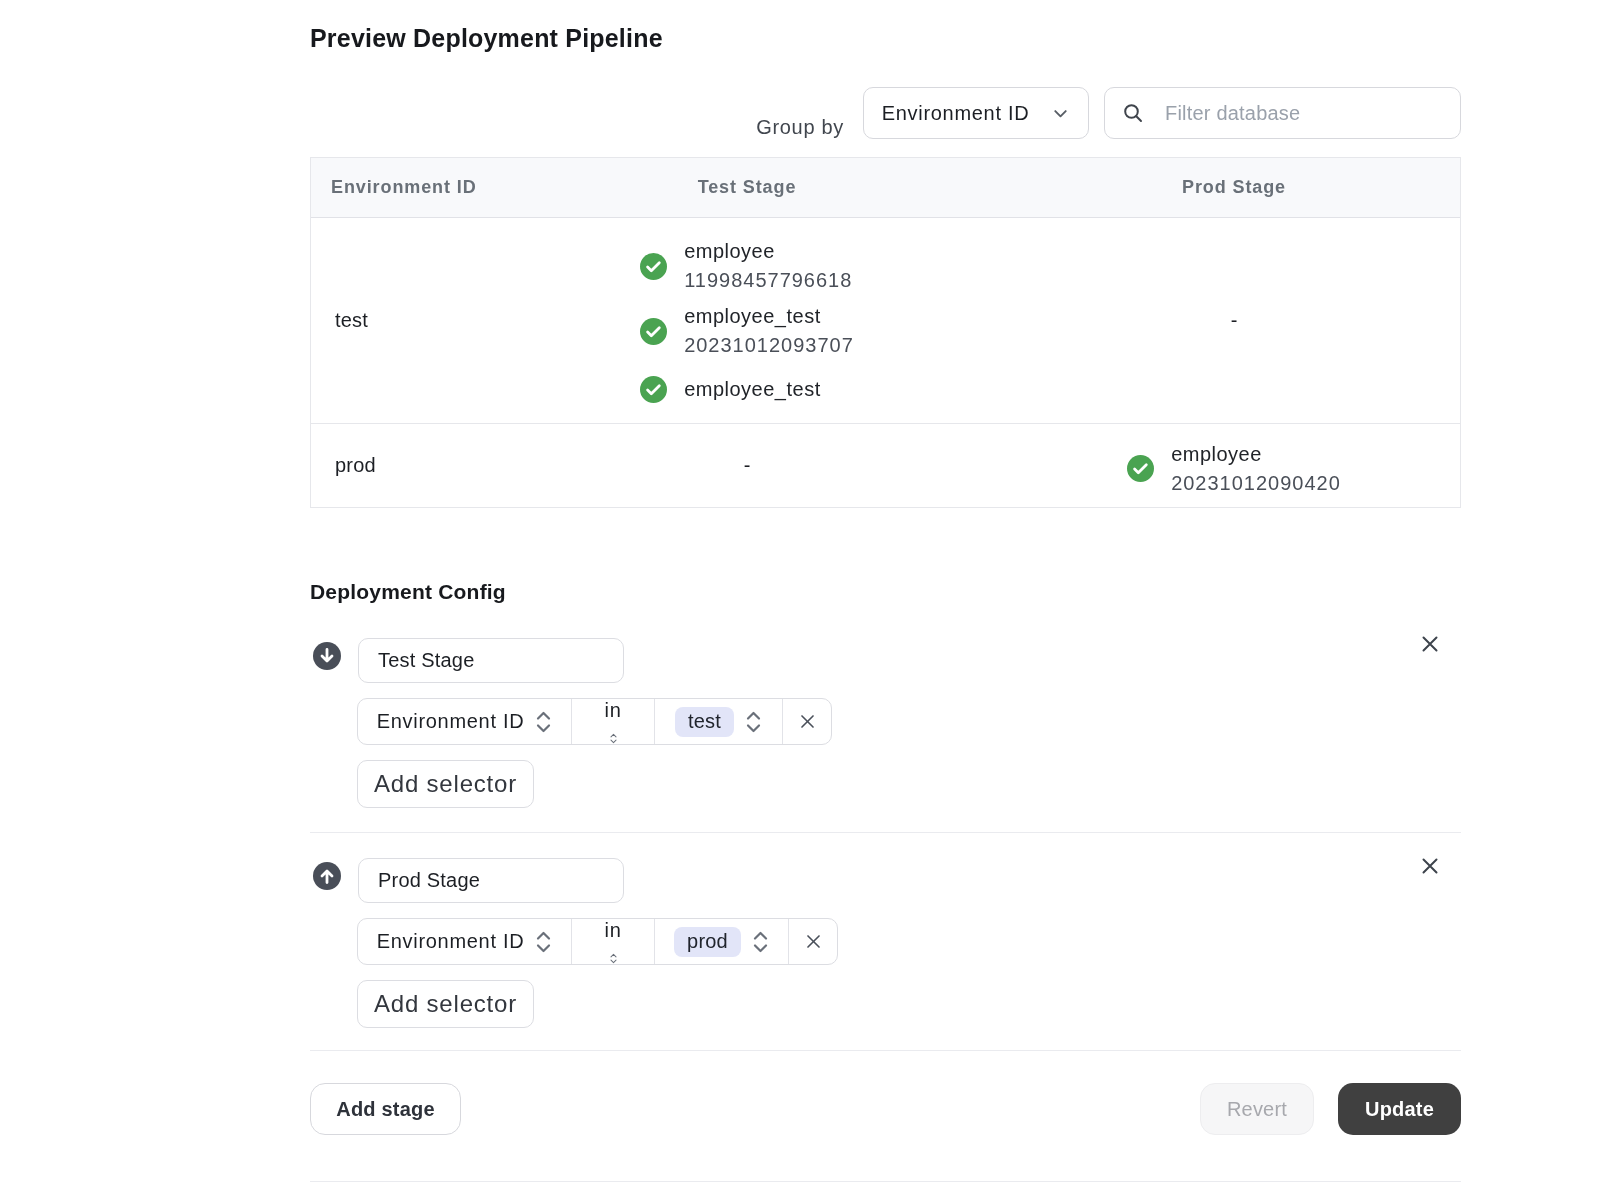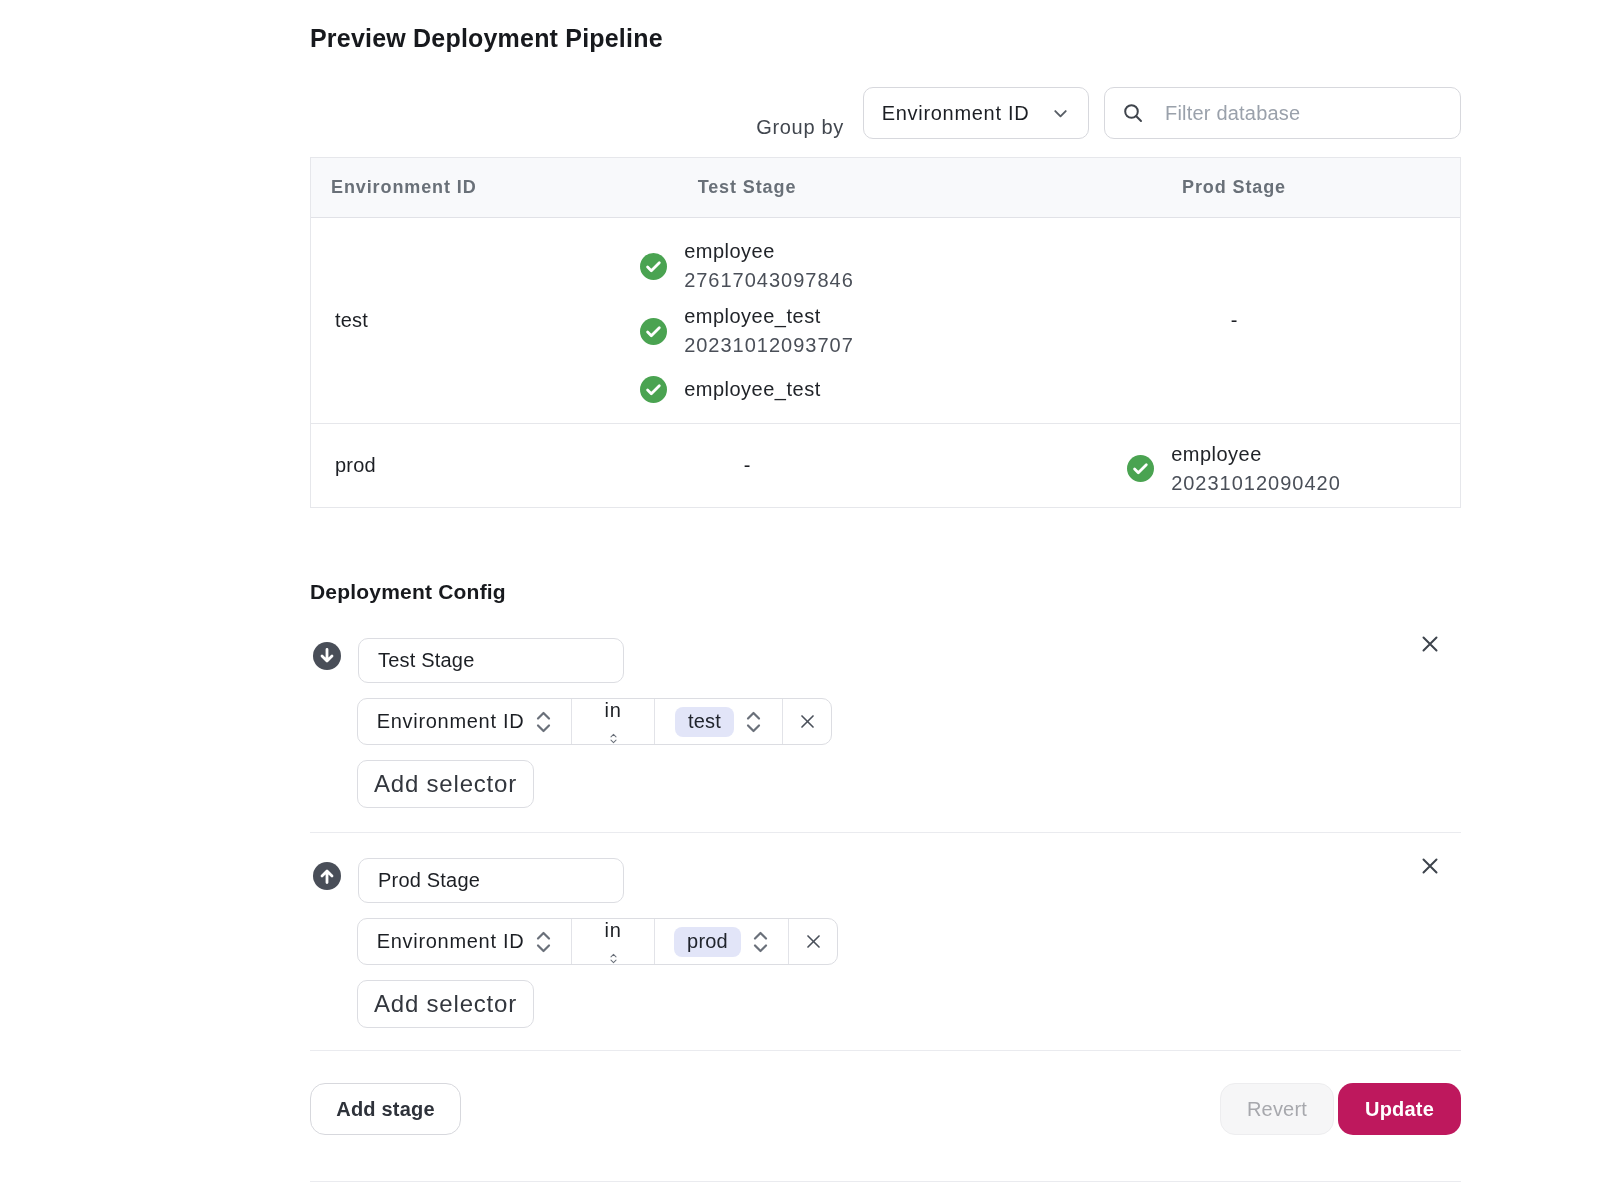--- a/index.html
+++ b/index.html
@@ -140,21 +140,21 @@
   }
   .btn-add-stage {
     width:151px; border:1px solid #d7d8dd; background:#fff;
     color:#2e323a; font-weight:700;
   }
   .btn-revert {
     width:114px; margin-left:auto; border:1px solid #ededef; background:#f6f6f7;
     color:#a7a8ad; font-weight:500;
   }
   .btn-update {
-    width:123px; margin-left:4px; border:none; background:#be185d;
+    width:123px; margin-left:24px; border:none; background:#404040;
     color:#ffffff; font-weight:700;
   }
   .hr.s3 { margin-top:46px; }
 </style>
 </head>
 <body>
 
 <div class="page">
 
   <h1 class="page-title">Preview Deployment Pipeline</h1>
@@ -187,21 +187,21 @@
       <div class="pcell first env-name">test</div>
       <div class="pcell">
         <div class="db-stack">
           <div class="db-item">
             <svg class="check-icon" viewBox="0 0 27 27">
                 <circle cx="13.5" cy="13.5" r="13.5" fill="#4aa351"></circle>
                 <path d="M7.6 14.1l3.7 3.6 8-8" stroke="#fff" stroke-width="2.8" fill="none" stroke-linecap="round" stroke-linejoin="round"></path>
               </svg>
             <div class="db-lines">
               <span class="db-name">employee</span>
-              <span class="db-version">27617043097846</span>
+              <span class="db-version">11998457796618</span>
             </div>
           </div>
           <div class="db-item">
             <svg class="check-icon" viewBox="0 0 27 27">
                 <circle cx="13.5" cy="13.5" r="13.5" fill="#4aa351"></circle>
                 <path d="M7.6 14.1l3.7 3.6 8-8" stroke="#fff" stroke-width="2.8" fill="none" stroke-linecap="round" stroke-linejoin="round"></path>
               </svg>
             <div class="db-lines">
               <span class="db-name">employee_test</span>
               <span class="db-version">20231012093707</span>

